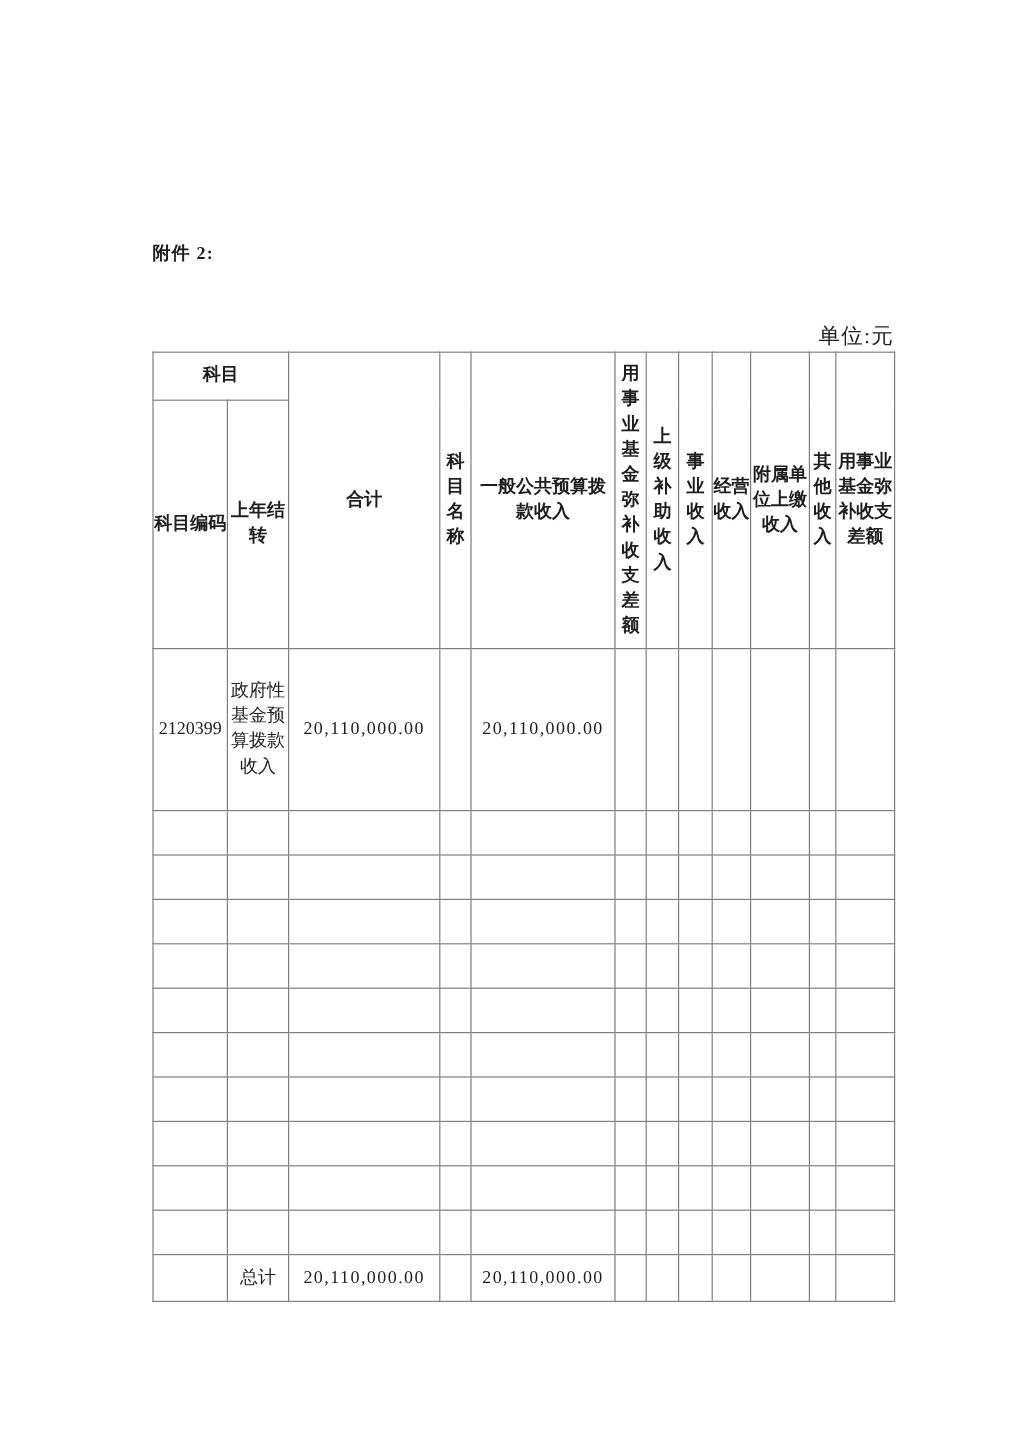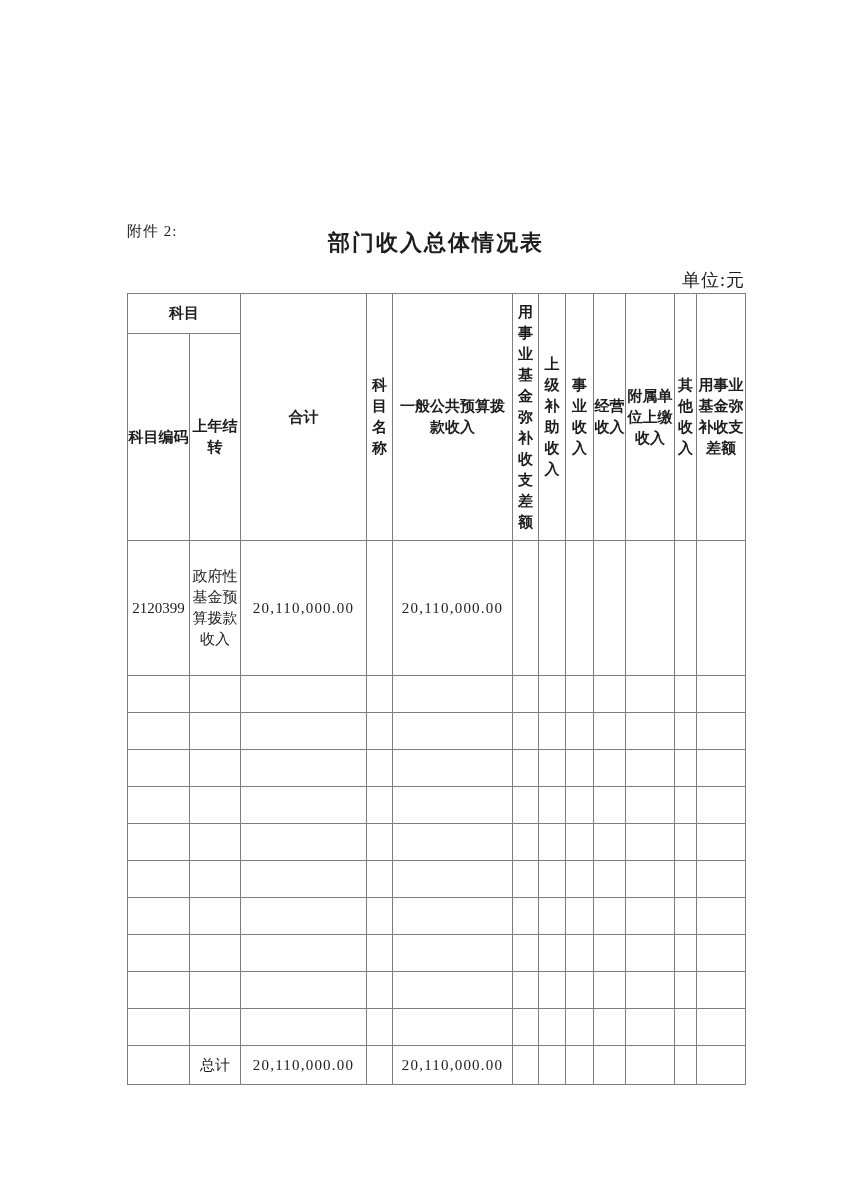--- a/index.html
+++ b/index.html
@@ -6,21 +6,21 @@
   body {
     width: 848px; height: 1200px;
     background: #ffffff;
     font-family: "Liberation Serif", "DejaVu Serif", serif;
     color: #1d1d1d;
   }
   .page { position: relative; width: 848px; height: 1200px; background: #ffffff; overflow: hidden; }
 
   .attachment {
     position: absolute; left: 127px; top: 202px;
-    font-size: 15px; font-weight: 400; letter-spacing: 1px; margin-top: 20px;
+    font-size: 15px; font-weight: 700; letter-spacing: 1px;
   }
   .title {
     position: absolute; left: 127px; top: 228px; width: 618px; margin: 0;
     text-align: center; font-size: 22px; font-weight: 700; letter-spacing: 2px;
   }
   .unit {
     position: absolute; left: 127px; top: 268px; width: 618px;
     text-align: right; font-size: 18px; letter-spacing: 1px;
   }
 
@@ -58,21 +58,20 @@
   .num { letter-spacing: 1.2px; white-space: nowrap; }
   .b { font-weight: 700; }
 </style>
 </head>
 <body>
 
 <div class="page">
 
   <div class="attachment">附件 2:</div>
 
-  <h1 class="title">部门收入总体情况表</h1>
 
   <div class="unit">单位:元</div>
 
   <table class="income">
     <colgroup>
       <col style="width:62px">
         <col style="width:51px">
         <col style="width:126px">
       <col style="width:26px">
         <col style="width:120px">

